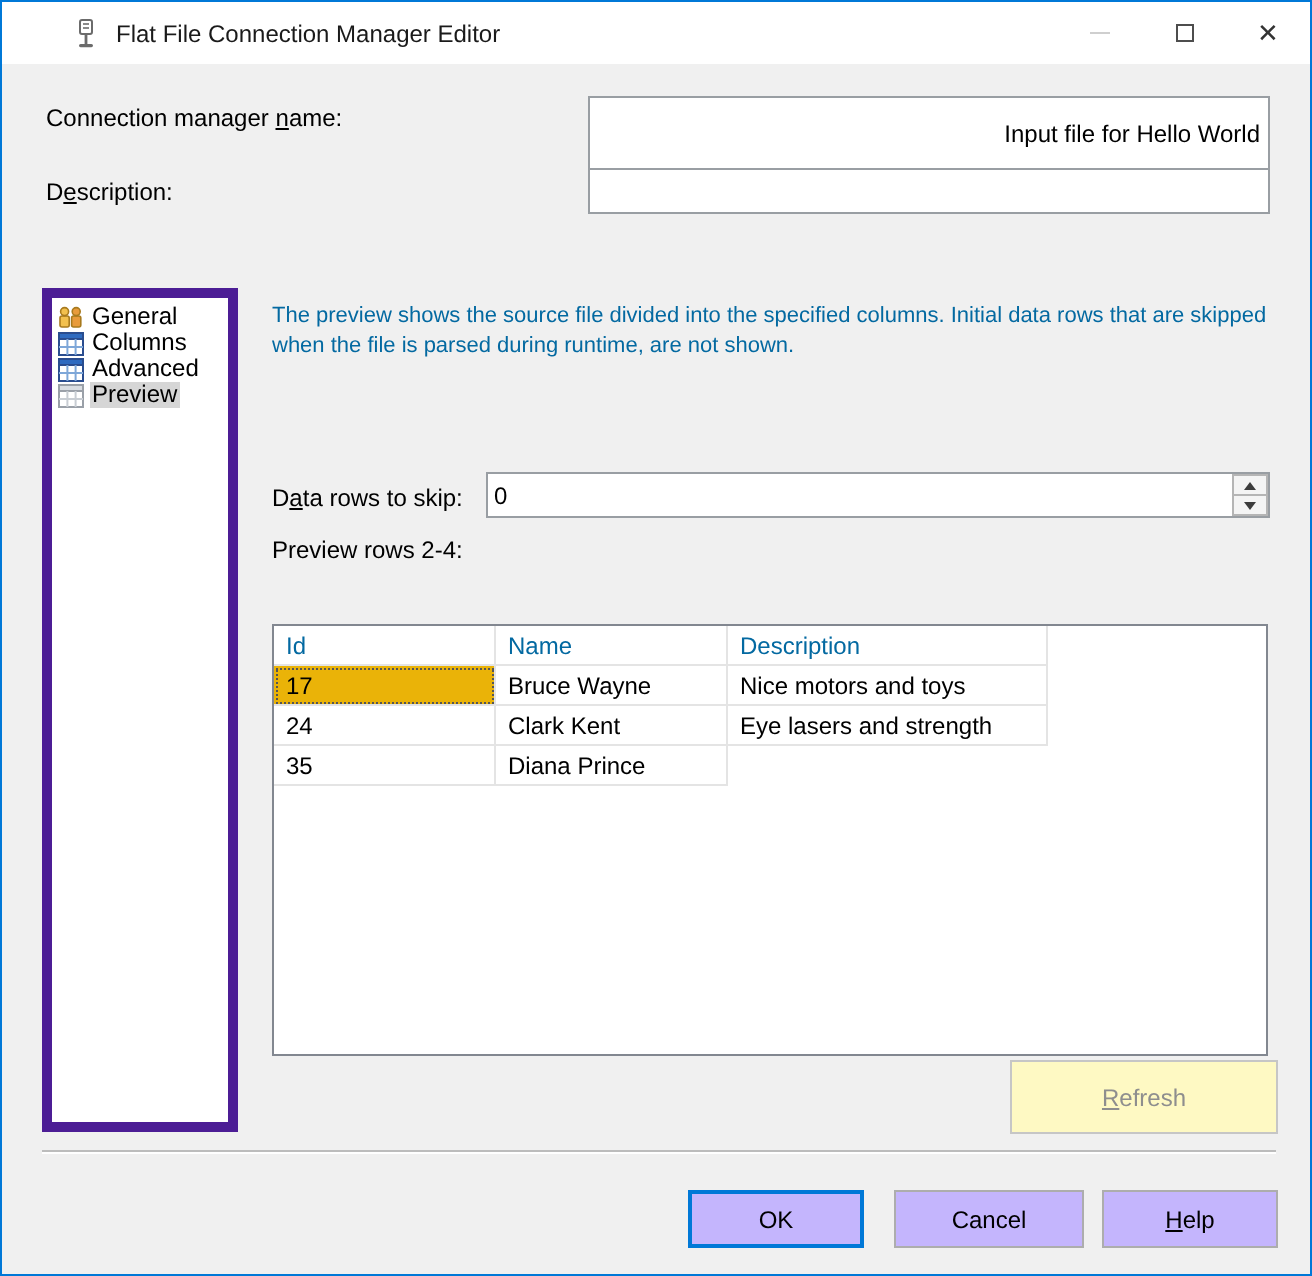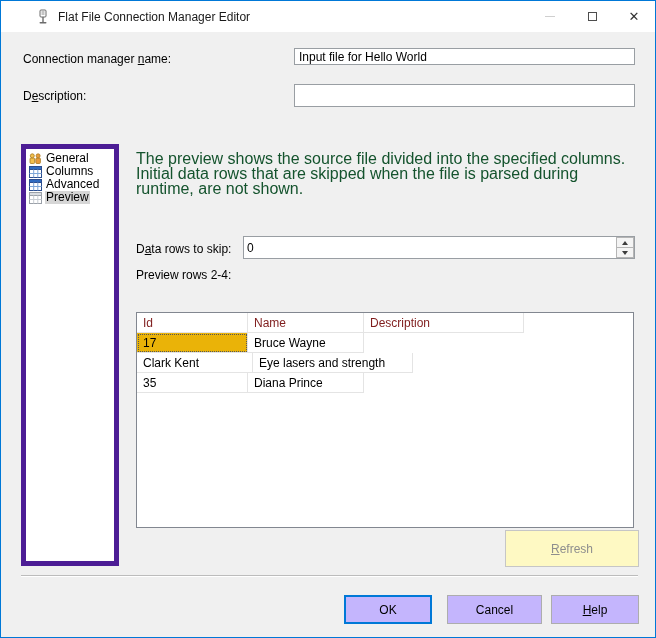--- a/index.html
+++ b/index.html
@@ -18,33 +18,33 @@
   .caption-btn { width:42px; height:31px; display:flex; align-items:center; justify-content:center; }
   .glyph-min { width:10px; height:1px; background:#cfcfcf; }
   .glyph-max { width:9px; height:9px; border:1px solid #4d4d4d; }
   .glyph-close { font-size:13px; color:#333; line-height:1; }
 
   
   .lbl { position:absolute; color:#000; white-space:nowrap; }
   .u { text-decoration:underline; }
   .txtbox { position:absolute; border:1px solid #999ea3; background:#fff; font-family:"Liberation Sans",sans-serif;
             font-size:12px; padding:0 4px; color:#000; outline:none; }
-  #name-input  { left:293px; top:47px; width:341px; height:17px; }
+  #name-input  { left:293px; top:47px; width:341px; height:37px;text-align:right; }
   #desc-input  { left:293px; top:83px; width:341px; height:23px; }
 
   
   .tree { position:absolute; left:20px; top:143px; width:98px; height:422px;
           background:#fff; border:5px solid #4c1d95; padding-top:3px; }
   .tree-item { height:13px; display:flex; align-items:center; padding-left:3px; cursor:default; }
   .tree-item svg { flex:0 0 auto; margin-right:3px; }
   .tree-label { font-size:12px; line-height:13px; padding:0 1px; white-space:nowrap; }
   .tree-item.selected .tree-label { background:#d6d6d6; }
 
   
-  .desc-text { position:absolute; left:135px; top:150px; width:500px; font-size:16px; line-height:15px; color:#14532d; }
+  .desc-text { position:absolute; left:135px; top:150px; width:500px; font-size:11px; line-height:15px; color:#0369a1; }
 
   .skip-label { left:135px; top:241px; }
   .skip-wrap { position:absolute; left:242px; top:235px; width:392px; height:23px;
                border:1px solid #999ea3; background:#fff; }
   .skip-input { position:absolute; left:0; top:0; width:372px; height:21px; border:none; outline:none;
                 font-family:"Liberation Sans",sans-serif; font-size:12px; padding:0 3px; }
   .spinner { position:absolute; right:0; top:0; width:18px; height:21px; display:flex; flex-direction:column; }
   .spin-btn { flex:1; background:#f4f4f4; border:1px solid #b5b5b5; display:flex; align-items:center; justify-content:center; }
   .spin-btn + .spin-btn { border-top:none; }
   .arr-up { width:0; height:0; border-left:3px solid transparent; border-right:3px solid transparent;
@@ -56,21 +56,21 @@
 
   .grid-panel { position:absolute; left:135px; top:311px; width:498px; height:216px;
                 background:#fff; border:1px solid #828790; overflow:hidden; }
   .grid { width:387px; }
   .grid-row { display:flex; height:20px; }
   .gcell { border-right:1px solid #e4e4e4; border-bottom:1px solid #e4e4e4;
            padding:3px 0 0 6px; font-size:12px; overflow:hidden; white-space:nowrap; }
   .c-id   { width:111px; }
   .c-name { width:116px; }
   .c-desc { width:160px; }
-  .grid-header .gcell { color:#7f1d1d; }
+  .grid-header .gcell { color:#0369a1; }
   .gcell.sel { background:#eab308; outline:1px dotted #555; outline-offset:-2px; }
 
   
   .btn { position:absolute; display:flex; align-items:center; justify-content:center;
          background:#c4b5fd; border:1px solid #adadad; font-size:12px; color:#000; cursor:default; }
   #refresh-btn { left:504px; top:529px; width:134px; height:37px;
                  background:#fef9c3; border:1px solid #c6c6c6; color:#8e8e8e; }
   .divider { position:absolute; left:20px; top:574px; width:617px; height:2px;
              border-top:1px solid #bcbcbc; border-bottom:1px solid #ffffff; }
   #ok-btn     { left:343px; top:594px; width:88px; height:29px; border:2px solid #0078d7; }
@@ -172,22 +172,24 @@
   <div class="grid-panel">
     <div class="grid">
       <div class="grid-row grid-header">
         <div class="gcell c-id">Id</div>
         <div class="gcell c-name">Name</div>
         <div class="gcell c-desc">Description</div>
       </div>
       <div class="grid-row">
         <div class="gcell c-id sel">17</div>
         <div class="gcell c-name">Bruce Wayne</div>
+        <div class="gcell c-desc">Nice motors and toys</div>
       </div>
       <div class="grid-row">
+        <div class="gcell c-id">24</div>
         <div class="gcell c-name">Clark Kent</div>
         <div class="gcell c-desc">Eye lasers and strength</div>
       </div>
       <div class="grid-row">
         <div class="gcell c-id">35</div>
         <div class="gcell c-name">Diana Prince</div>
       </div>
     </div>
   </div>
 

